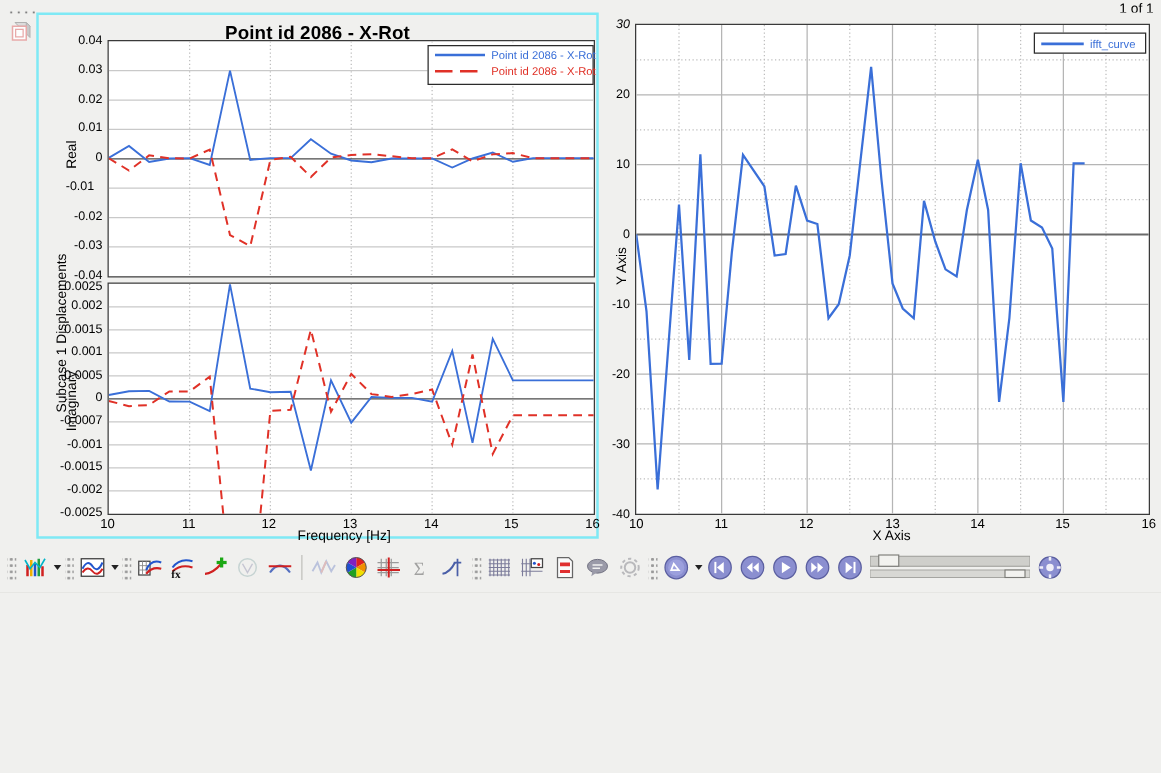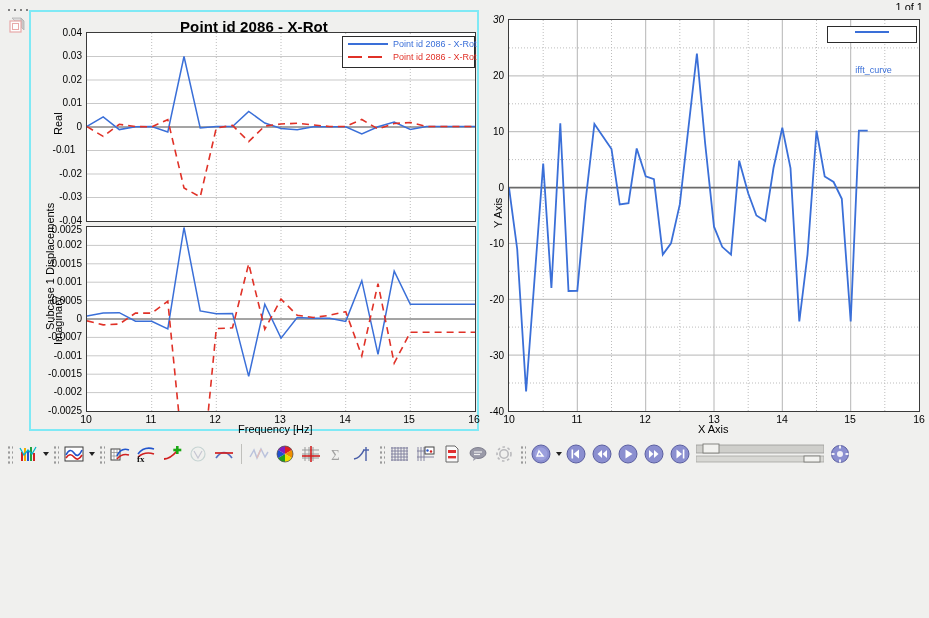--- a/index.html
+++ b/index.html
@@ -229,21 +229,21 @@
           <line x1="0" y1="223.4" x2="410" y2="223.4"></line>
           <line x1="0" y1="279.3" x2="410" y2="279.3"></line>
           <line x1="0" y1="335.1" x2="410" y2="335.1"></line>
         </g>
         <line x1="0" y1="167.6" x2="410" y2="167.6" stroke="#6a6a6a" stroke-width="1.6"></line>
         <polyline fill="none" stroke="#3a6fd8" stroke-width="1.8" points="0,167.6 8.2,229 17.1,371.5 34.2,143.6 42.4,268 51.3,103.4 59.5,271 68.3,270.9 76.5,181.6 85.4,103.9 102.5,129.1 110.7,184.4 119.5,183.2 127.7,128.5 136.7,156.4 144.9,159.2 153.8,234.6 162,223.4 170.8,184.4 179,111.7 187.9,33.5 196.1,123 205,206.7 213.2,226.8 222,234.6 230.2,140.7 239.2,173.2 247.4,195.5 256.3,201.1 264.5,148 273.3,107.8 281.5,148 290.3,301.5 298.5,234.6 307.5,110.6 315.7,156.4 324.6,162 332.8,178.8 341.7,301.5 349.9,110.6 358.7,110.6"></polyline>
       </svg>
     </div>
 
     <div class="legendbox" style="left:827px;top:26px;width:90px;height:17px;">
-      <div class="row" style="height:15px;flex-direction:column;">
+      <div class="row" style="height:15px;">
         <span class="swatch" style="flex:0 0 38px;width:38px;">
           <svg width="38" height="10">
               <line x1="2" y1="5" x2="36" y2="5" stroke="#3a6fd8" stroke-width="2.2"></line>
             </svg>
         </span>
         <span class="lab" style="color:#3a6fd8">ifft_curve</span>
       </div>
     </div>
 
     <div class="tick-lab" style="left:470px;top:14px;width:34px;font-style:italic;">30</div>

